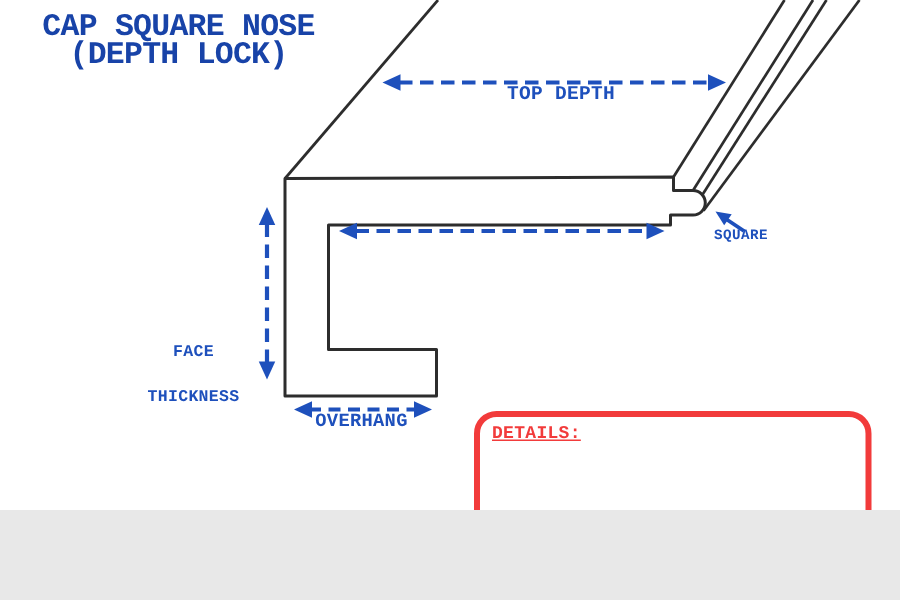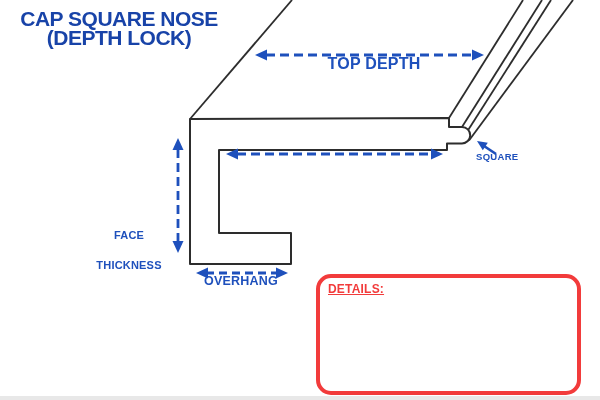--- a/index.html
+++ b/index.html
@@ -4,34 +4,34 @@
 <style>
   :root{
     --title-blue:#1843A8;
     --accent-blue:#1E50BC;
     --outline:#2D2D2D;
     --details-red:#F23B3B;
     --bg:#FFFFFF;
   }
   html,body{margin:0;padding:0;background:#e8e8e8;}
   .stage{
-    position:relative;width:600px;height:396px;background:var(--bg);
-    overflow:hidden;font-family:Liberation Sans, sans-serif;
+    position:relative;width:600px;height:340px;background:var(--bg);
+    overflow:hidden;font-family:Liberation Mono, monospace;
   }
   .title{
     position:absolute;left:0;top:9px;width:238px;text-align:center;
     color:var(--title-blue);font-weight:bold;font-size:21px;line-height:19px;
     letter-spacing:-0.5px;
   }
   .diagram-svg{position:absolute;left:0;top:0;}
   .dim-label{
     position:absolute;color:var(--accent-blue);font-weight:bold;
     letter-spacing:0.2px;white-space:pre;
   }
-  .lbl-top-depth{left:374px;top:55px;transform:translateX(-50%);font-size:16px;}
+  .lbl-top-depth{left:374px;top:55px;transform:translateX(-50%);font-size:13px;}
   .lbl-bottom-depth{left:336px;top:158px;transform:translateX(-50%);font-size:13px;}
   .lbl-face{left:129px;top:210px;transform:translateX(-50%);font-size:11px;line-height:10px;text-align:center;}
   .lbl-overhang{left:241px;top:274px;transform:translateX(-50%);font-size:12.5px;}
   .lbl-tongue{left:476px;top:151px;font-size:9.5px;letter-spacing:0.3px;}
   .details-box{
     position:absolute;left:316px;top:274px;width:265px;height:121px;
     box-sizing:border-box;border:4px solid var(--details-red);border-radius:15px;
     background:var(--bg);
   }
   .details-heading{

